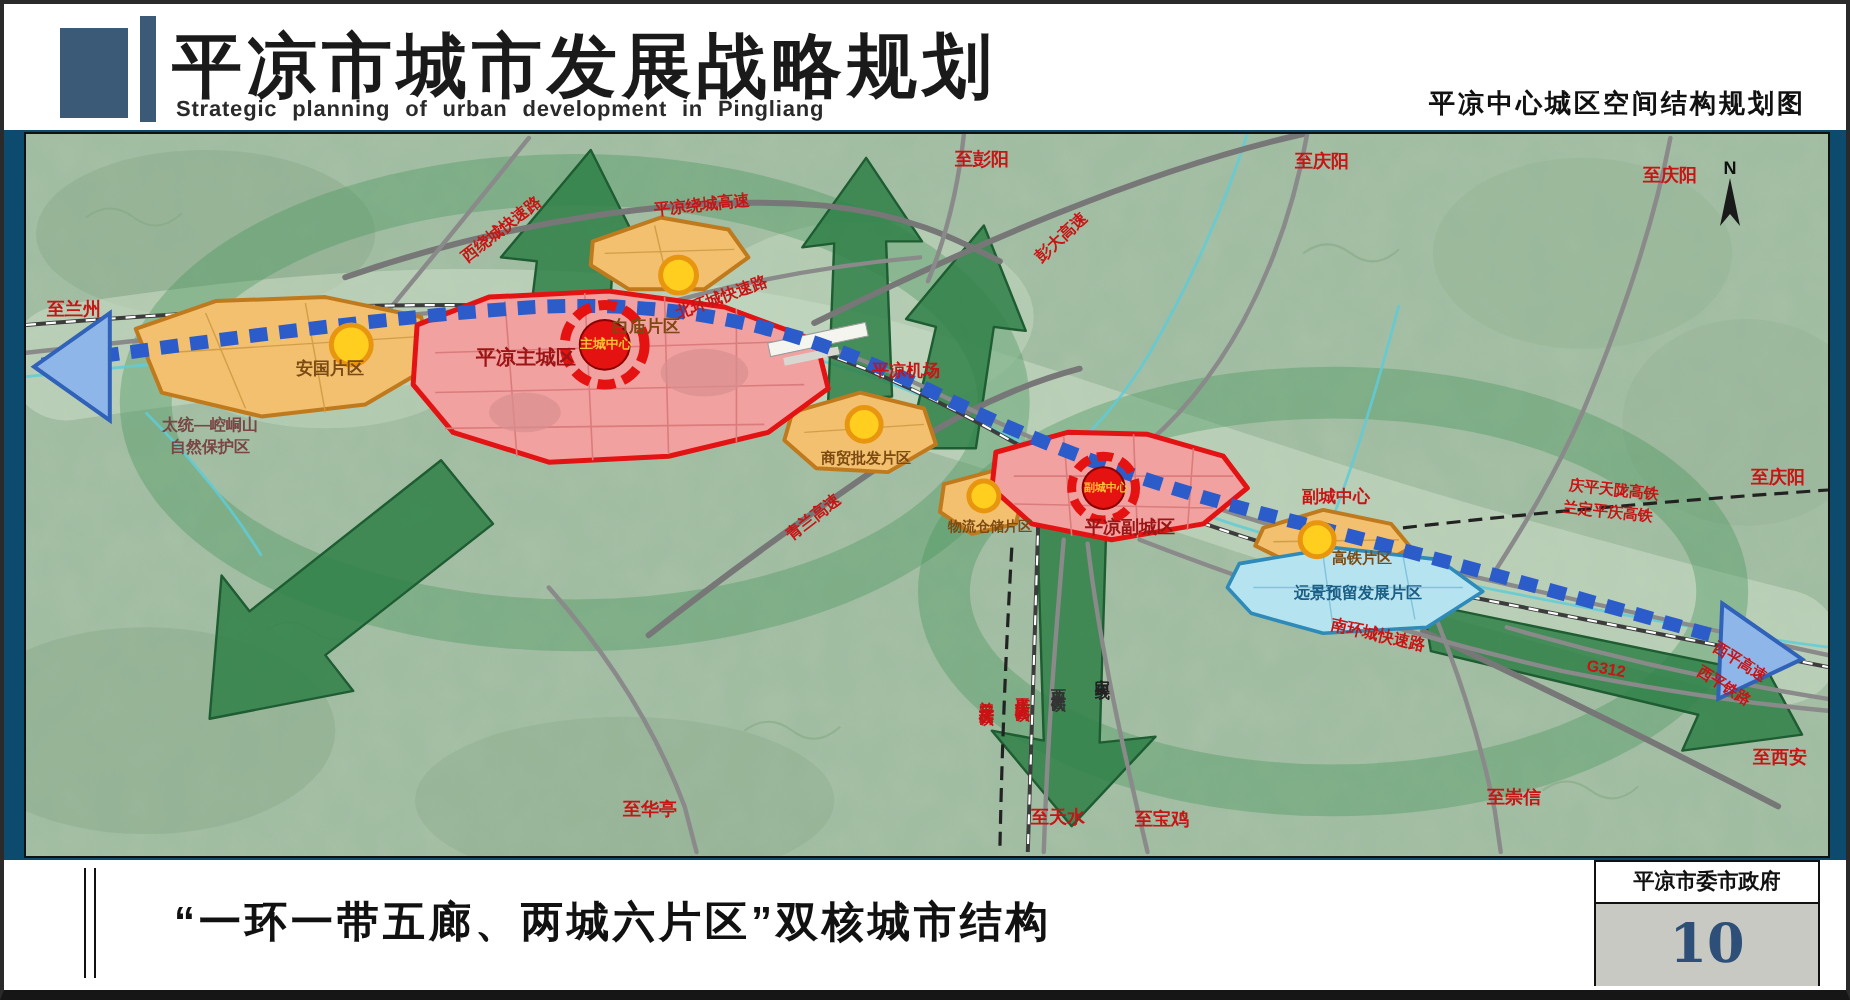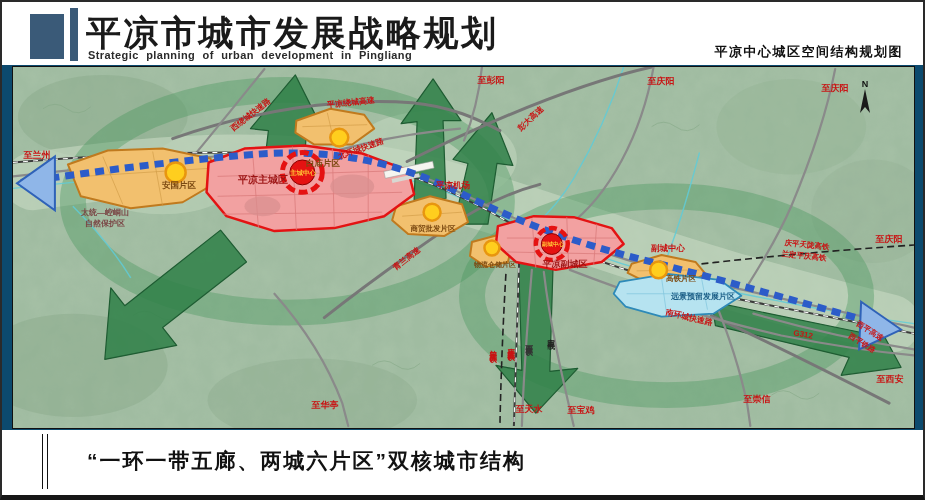--- a/index.html
+++ b/index.html
@@ -219,38 +219,42 @@
     <div class="lbl v red" style="left:498px;top:278px;font-size:7.5px;">庆平天陇高铁</div>
     <div class="lbl v" style="left:516px;top:274px;font-size:7.5px;color:#333;">西平高铁</div>
     <div class="lbl v" style="left:538px;top:268px;font-size:7.5px;color:#222;">宝中二线</div>
 
     <div class="lbl red" style="left:440px;top:118px;font-size:8.5px;">平凉机场</div>
     <div class="lbl red" style="left:655px;top:181px;font-size:8.5px;">副城中心</div>
 
     <div class="lbl" style="left:92px;top:146px;font-size:8px;color:#7a4545;">太统—崆峒山</div>
     <div class="lbl" style="left:92px;top:157px;font-size:8px;color:#7a4545;">自然保护区</div>
 
-    <div class="lbl zoneo" style="left:166px;top:118px;font-size:8.5px;">安国片区</div>
+    <div class="lbl zoneo" style="left:152px;top:118px;font-size:8.5px;font-family:Liberation Mono, monospace;">安国片区</div>
     <div class="lbl zoneo" style="left:310px;top:56px;font-size:8.5px;margin-top:40px;">白庙片区</div>
     <div class="lbl zoner" style="left:250px;top:113px;font-size:10px;">平凉主城区</div>
     <div class="lbl" style="left:290px;top:106px;font-size:6.5px;color:#ffc235;">主城中心</div>
     <div class="lbl zoner" style="left:552px;top:197px;font-size:9px;">平凉副城区</div>
     <div class="lbl" style="left:540px;top:178px;font-size:5.5px;color:#ffc235;">副城中心</div>
     <div class="lbl zoneo" style="left:420px;top:162px;font-size:7.5px;">商贸批发片区</div>
     <div class="lbl zoneo" style="left:482px;top:197px;font-size:7px;">物流仓储片区</div>
     <div class="lbl zoneo" style="left:668px;top:212px;font-size:7.5px;">高铁片区</div>
-    <div class="lbl" style="left:666px;top:230px;font-size:8px;color:#1b5e86;margin-left:24px;">远景预留发展片区</div>
+    <div class="lbl" style="left:666px;top:230px;font-size:8px;color:#1b5e86;">远景预留发展片区</div>
 
     <div id="compass">
       <div class="n">N</div>
       <svg width="16" height="26" viewBox="0 0 16 26">
         <polygon points="8,0 13,24 8,18 3,24" fill="#1a1a1a"></polygon>
       </svg>
     </div>
   </div>
 
   <div id="footer">
     <div class="deco-line" style="left:40px;"></div>
     <div class="deco-line" style="left:45px;"></div>
     <div id="caption">“一环一带五廊、两城六片区”双核城市结构</div>
+    <div id="agency-box">
+      <div id="agency-name">平凉市委市政府</div>
+      <div id="page-num">10</div>
+    </div>
   </div>
 
 </div>
 
 </body></html>

